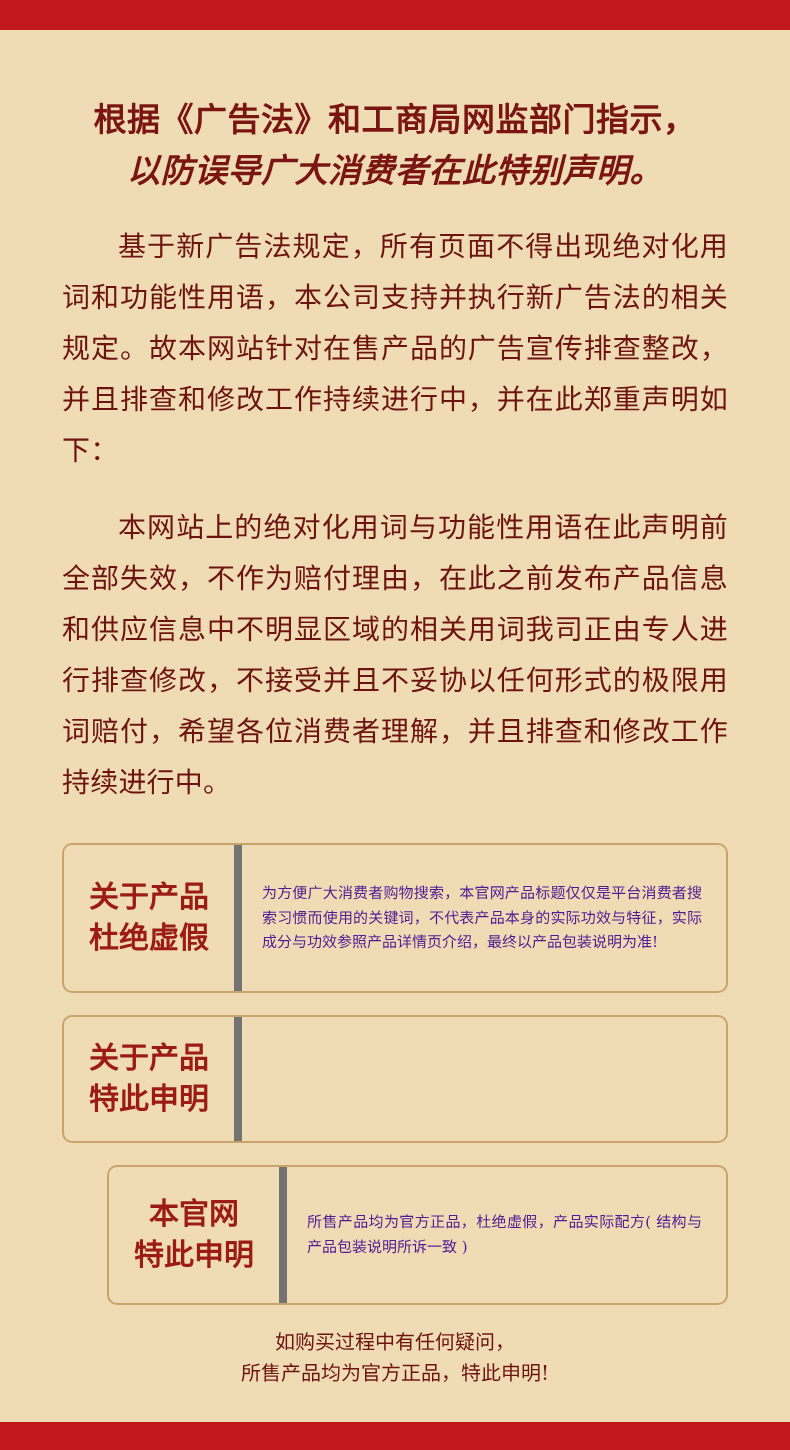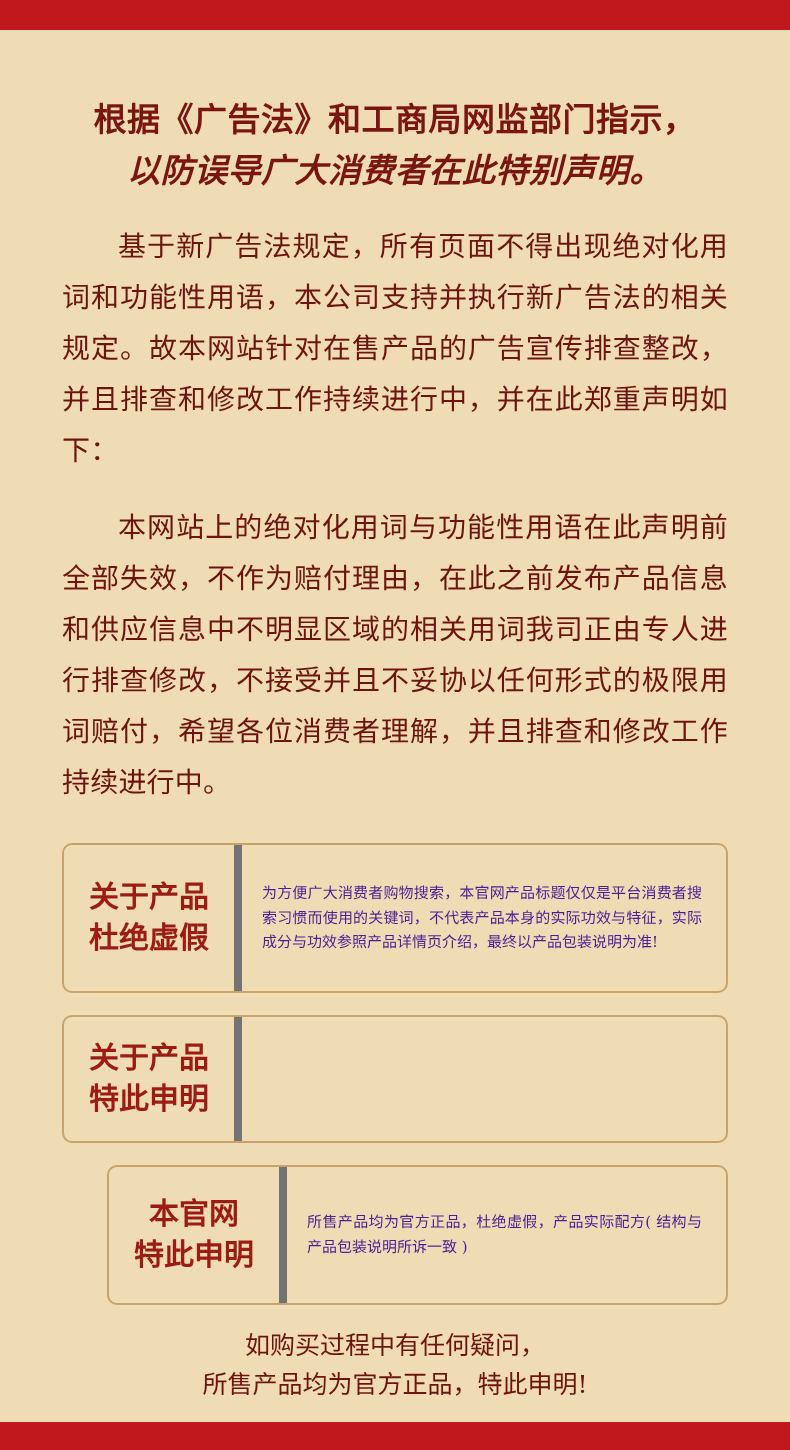--- a/index.html
+++ b/index.html
@@ -116,21 +116,21 @@
     text-justify: inter-ideograph;
     box-sizing: border-box;
   }
   .card-2 { min-height: 128px; }
   .card-2 .card-label { font-size: 30px; }
   .card-3 { min-height: 140px; margin-left: 45px; }
   .footer {
     margin-top: 16px;
     color: #6d1410;
     font-family: "DejaVu Serif", "Liberation Serif", serif;
-    font-size: 25px;
+    font-size: 20px;
     line-height: 1.55;
     text-align: center;
   }
   .footer span { display: block; }
 </style>
 </head>
 <body>
 
 <div class="page">
 

